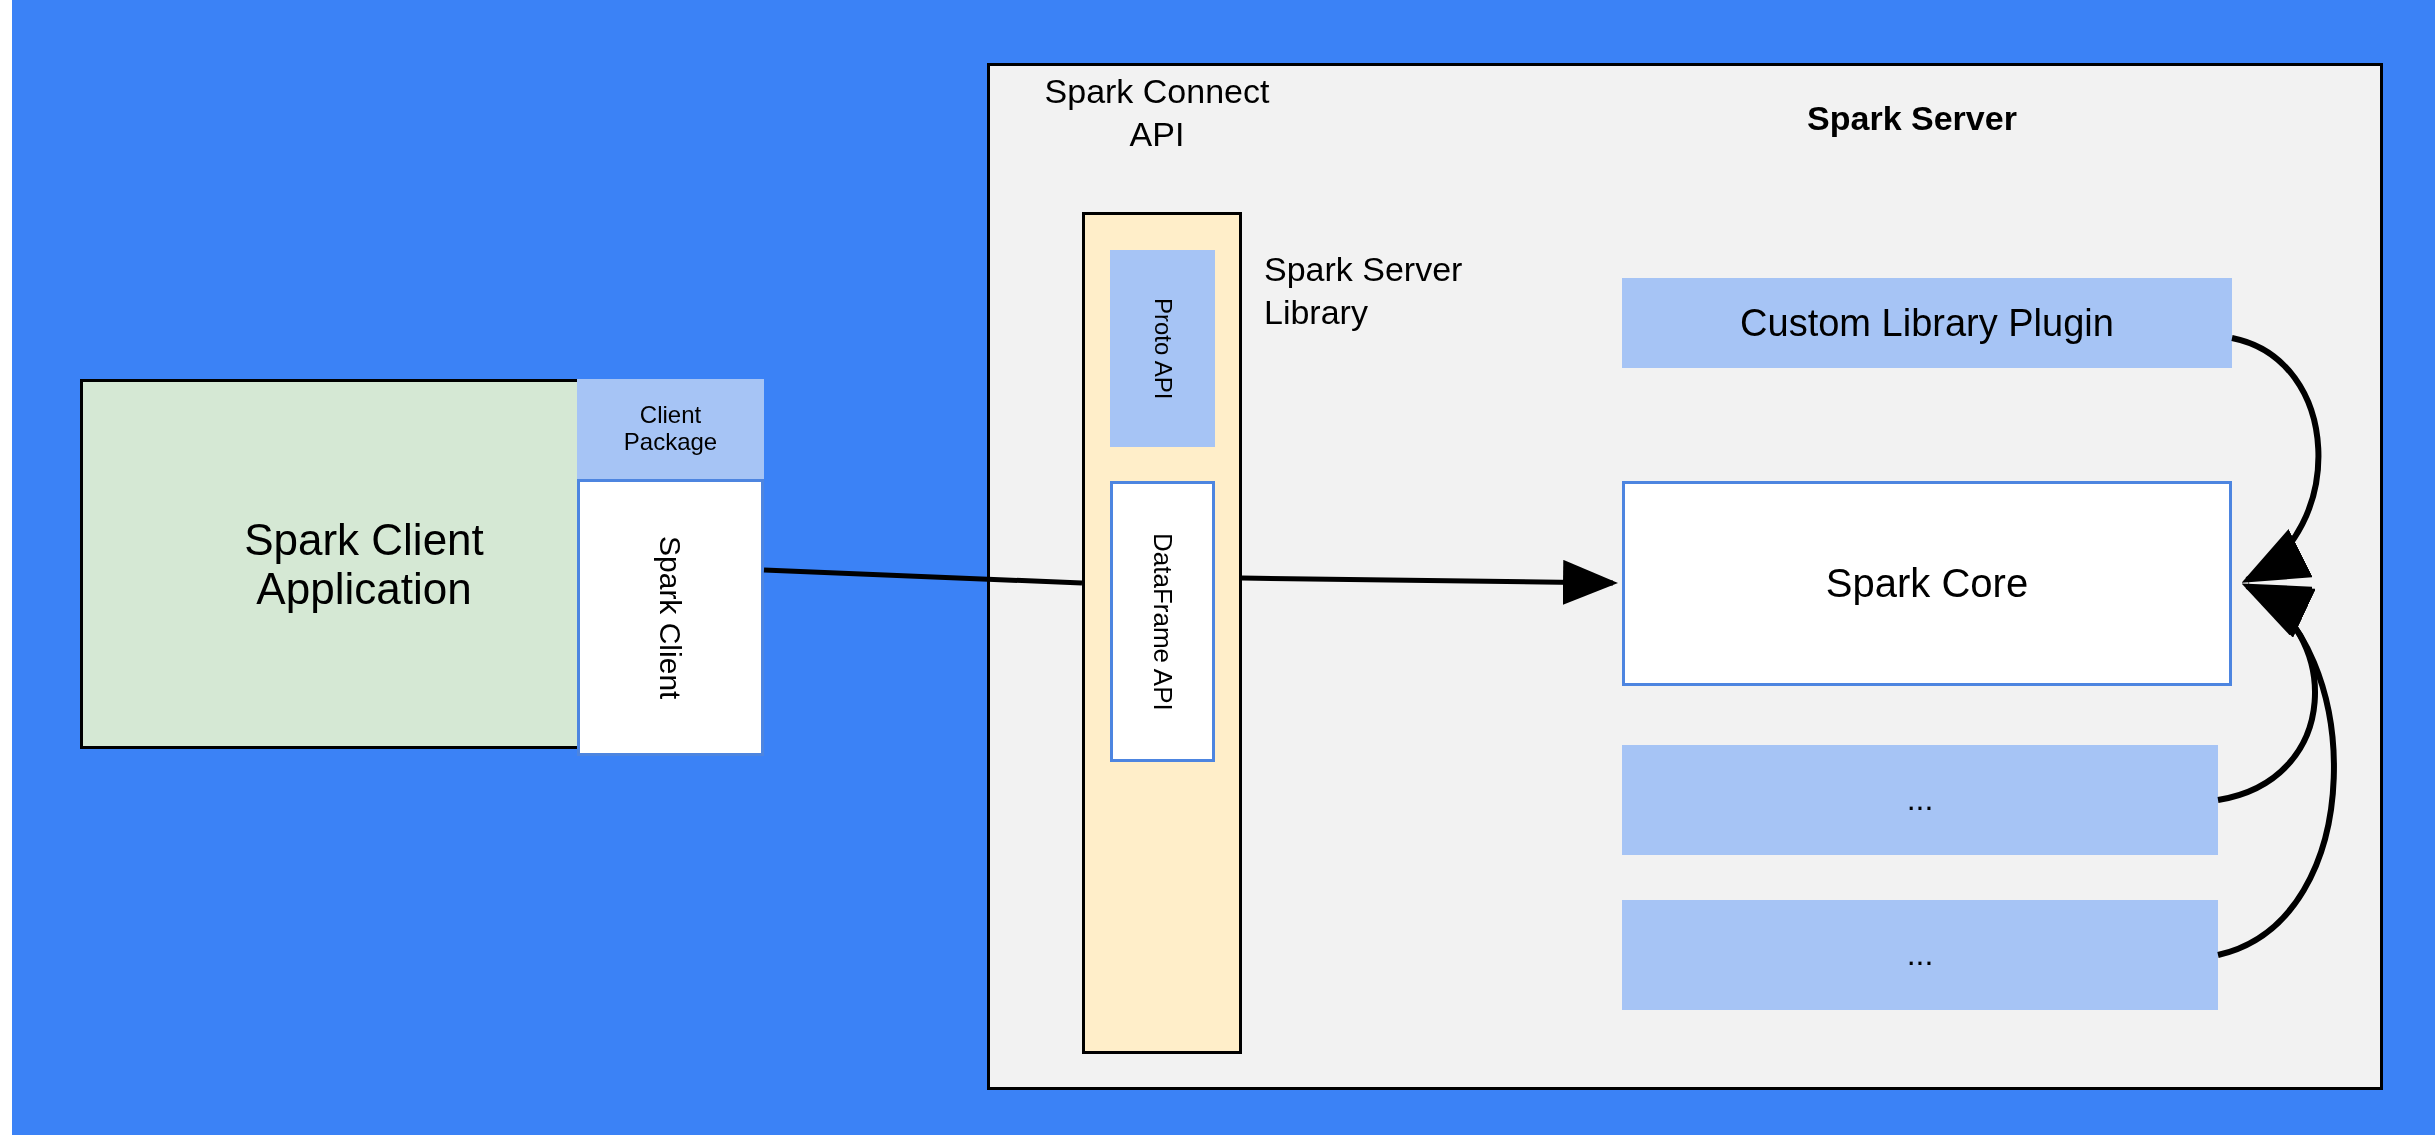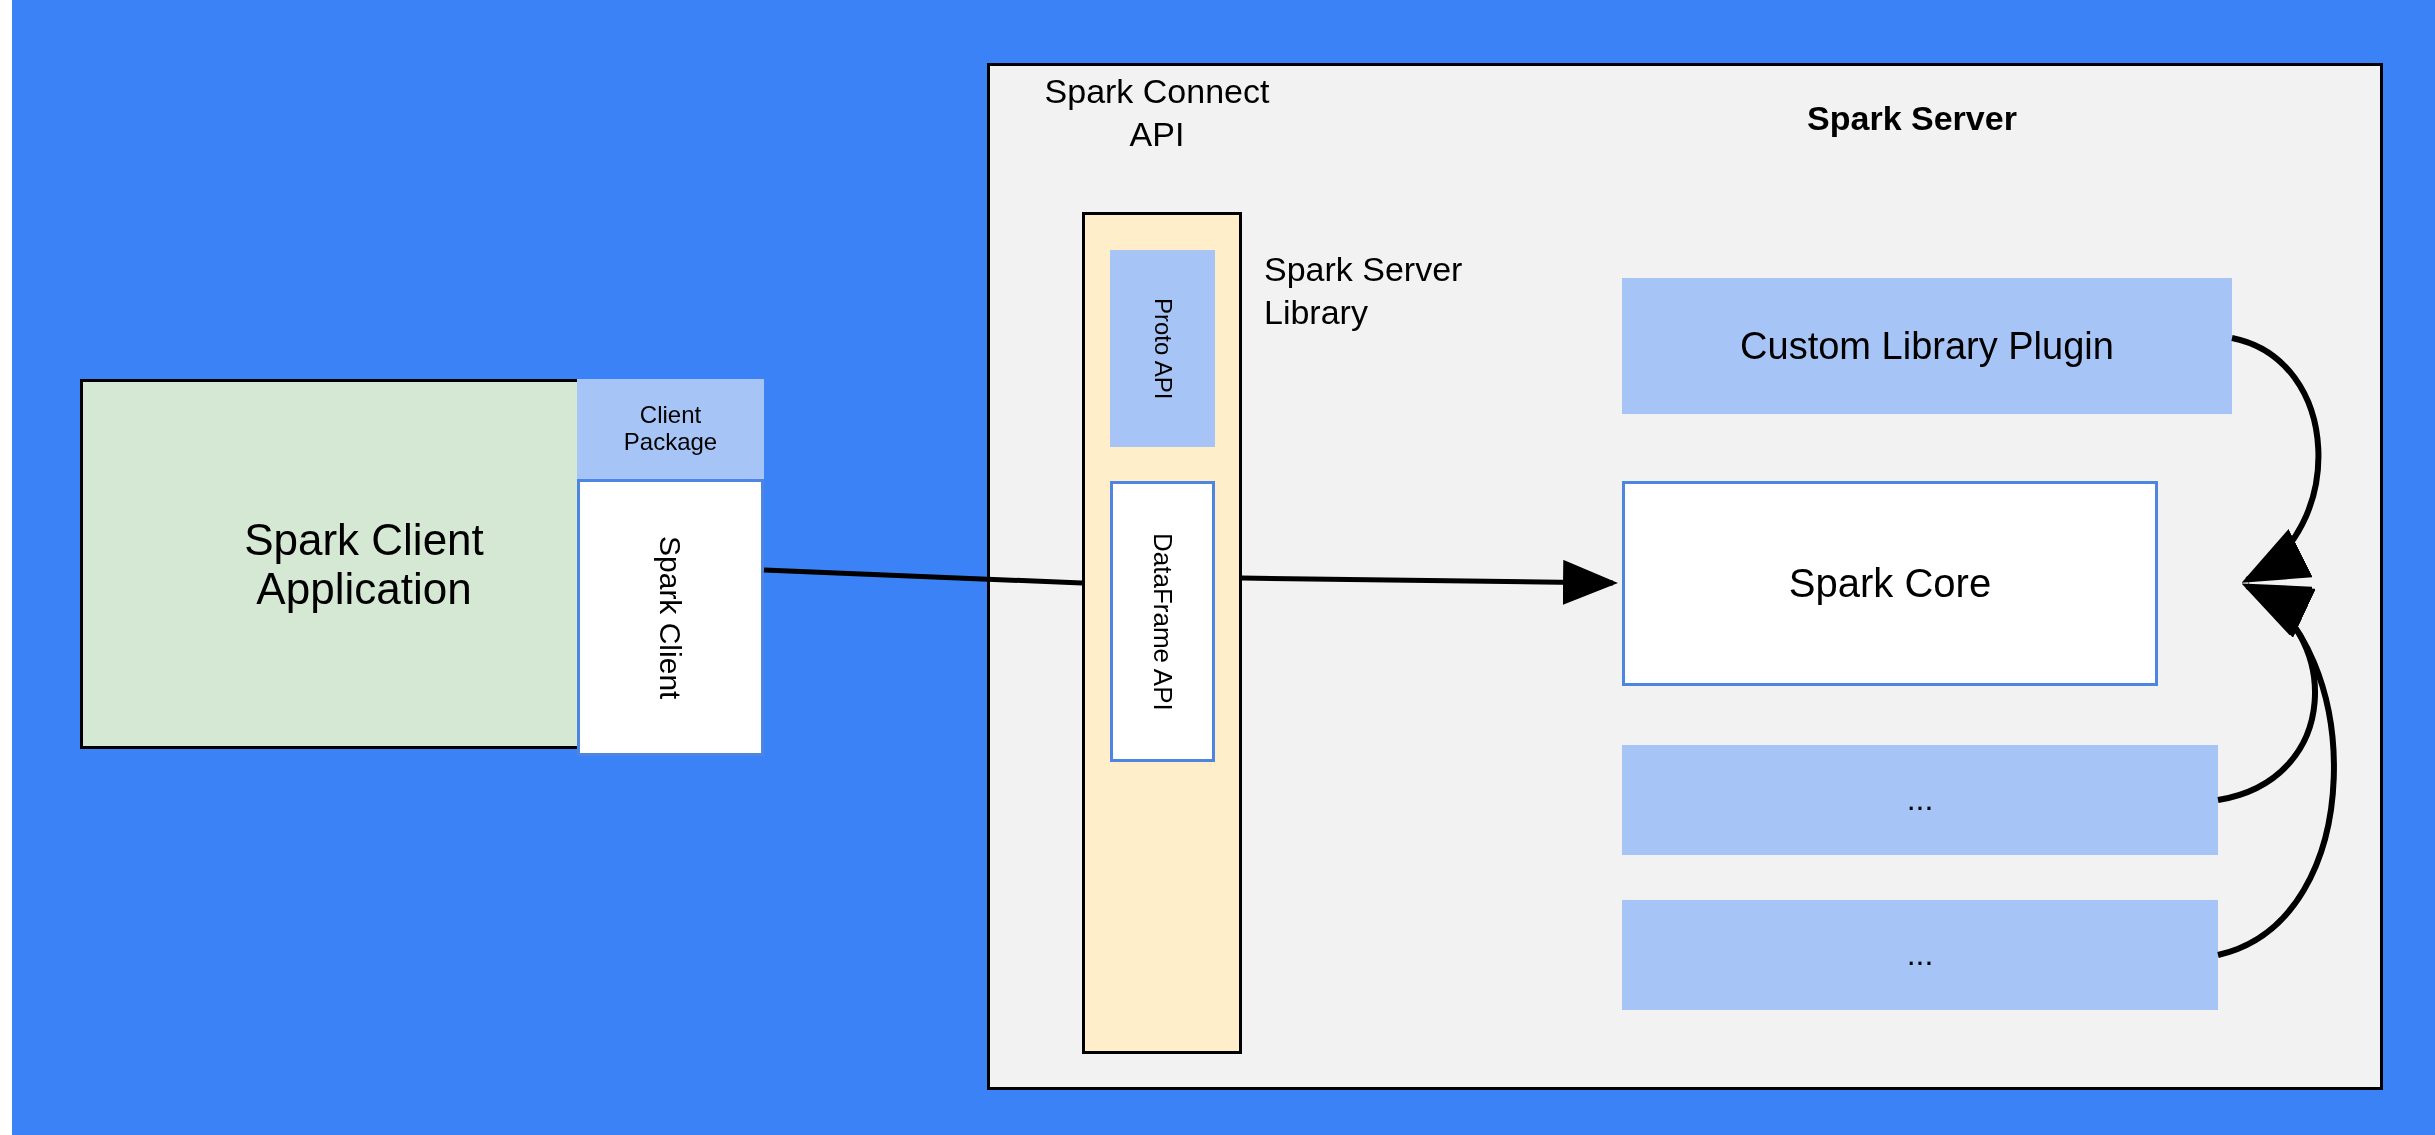--- a/index.html
+++ b/index.html
@@ -115,28 +115,28 @@
     font-size: 34px;
     display: block;
     text-align: left;
     white-space: pre-line;
     line-height: 1.26;
     z-index: 4;
   }
 
   
   #custom-library-plugin-box {
-    left: 1610px; top: 278px; width: 610px; height: 136px;
+    left: 1610px; top: 278px; width: 610px; height: 90px;
     background: #a6c4f5;
     font-size: 38px;
     z-index: 4;
   }
 
   #spark-core-box {
-    left: 1610px; top: 481px; width: 536px; height: 205px;
+    left: 1610px; top: 481px; width: 610px; height: 205px;
     background: #ffffff;
     border: 3px solid #4d85e0;
     font-size: 40px;
     z-index: 4;
   }
 
   #ellipsis-box-1 {
     left: 1610px; top: 745px; width: 596px; height: 110px;
     background: #a6c4f5;
     font-size: 32px;

